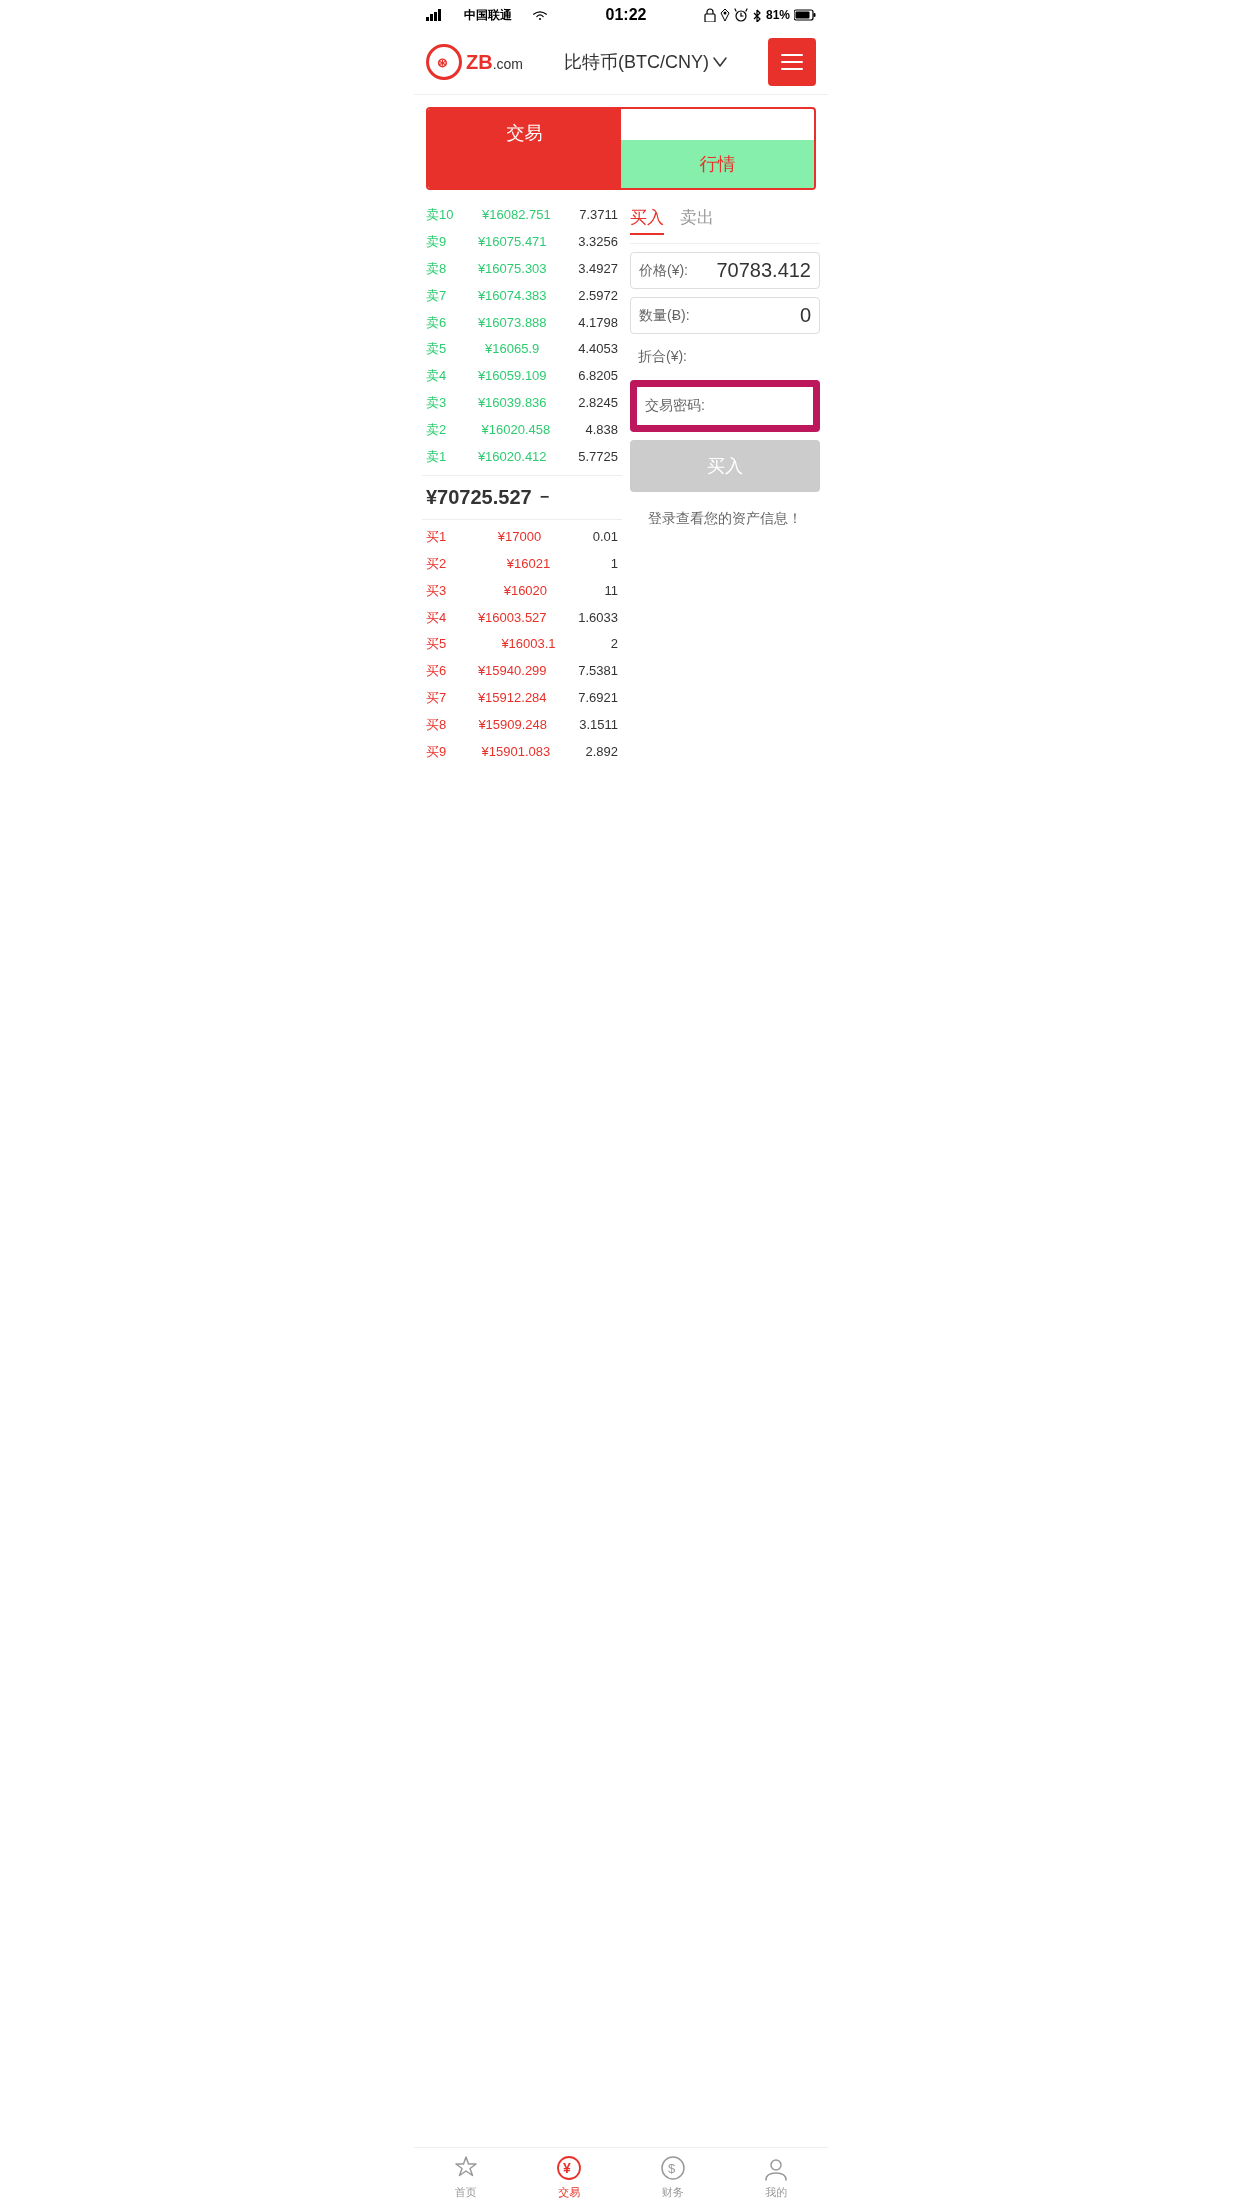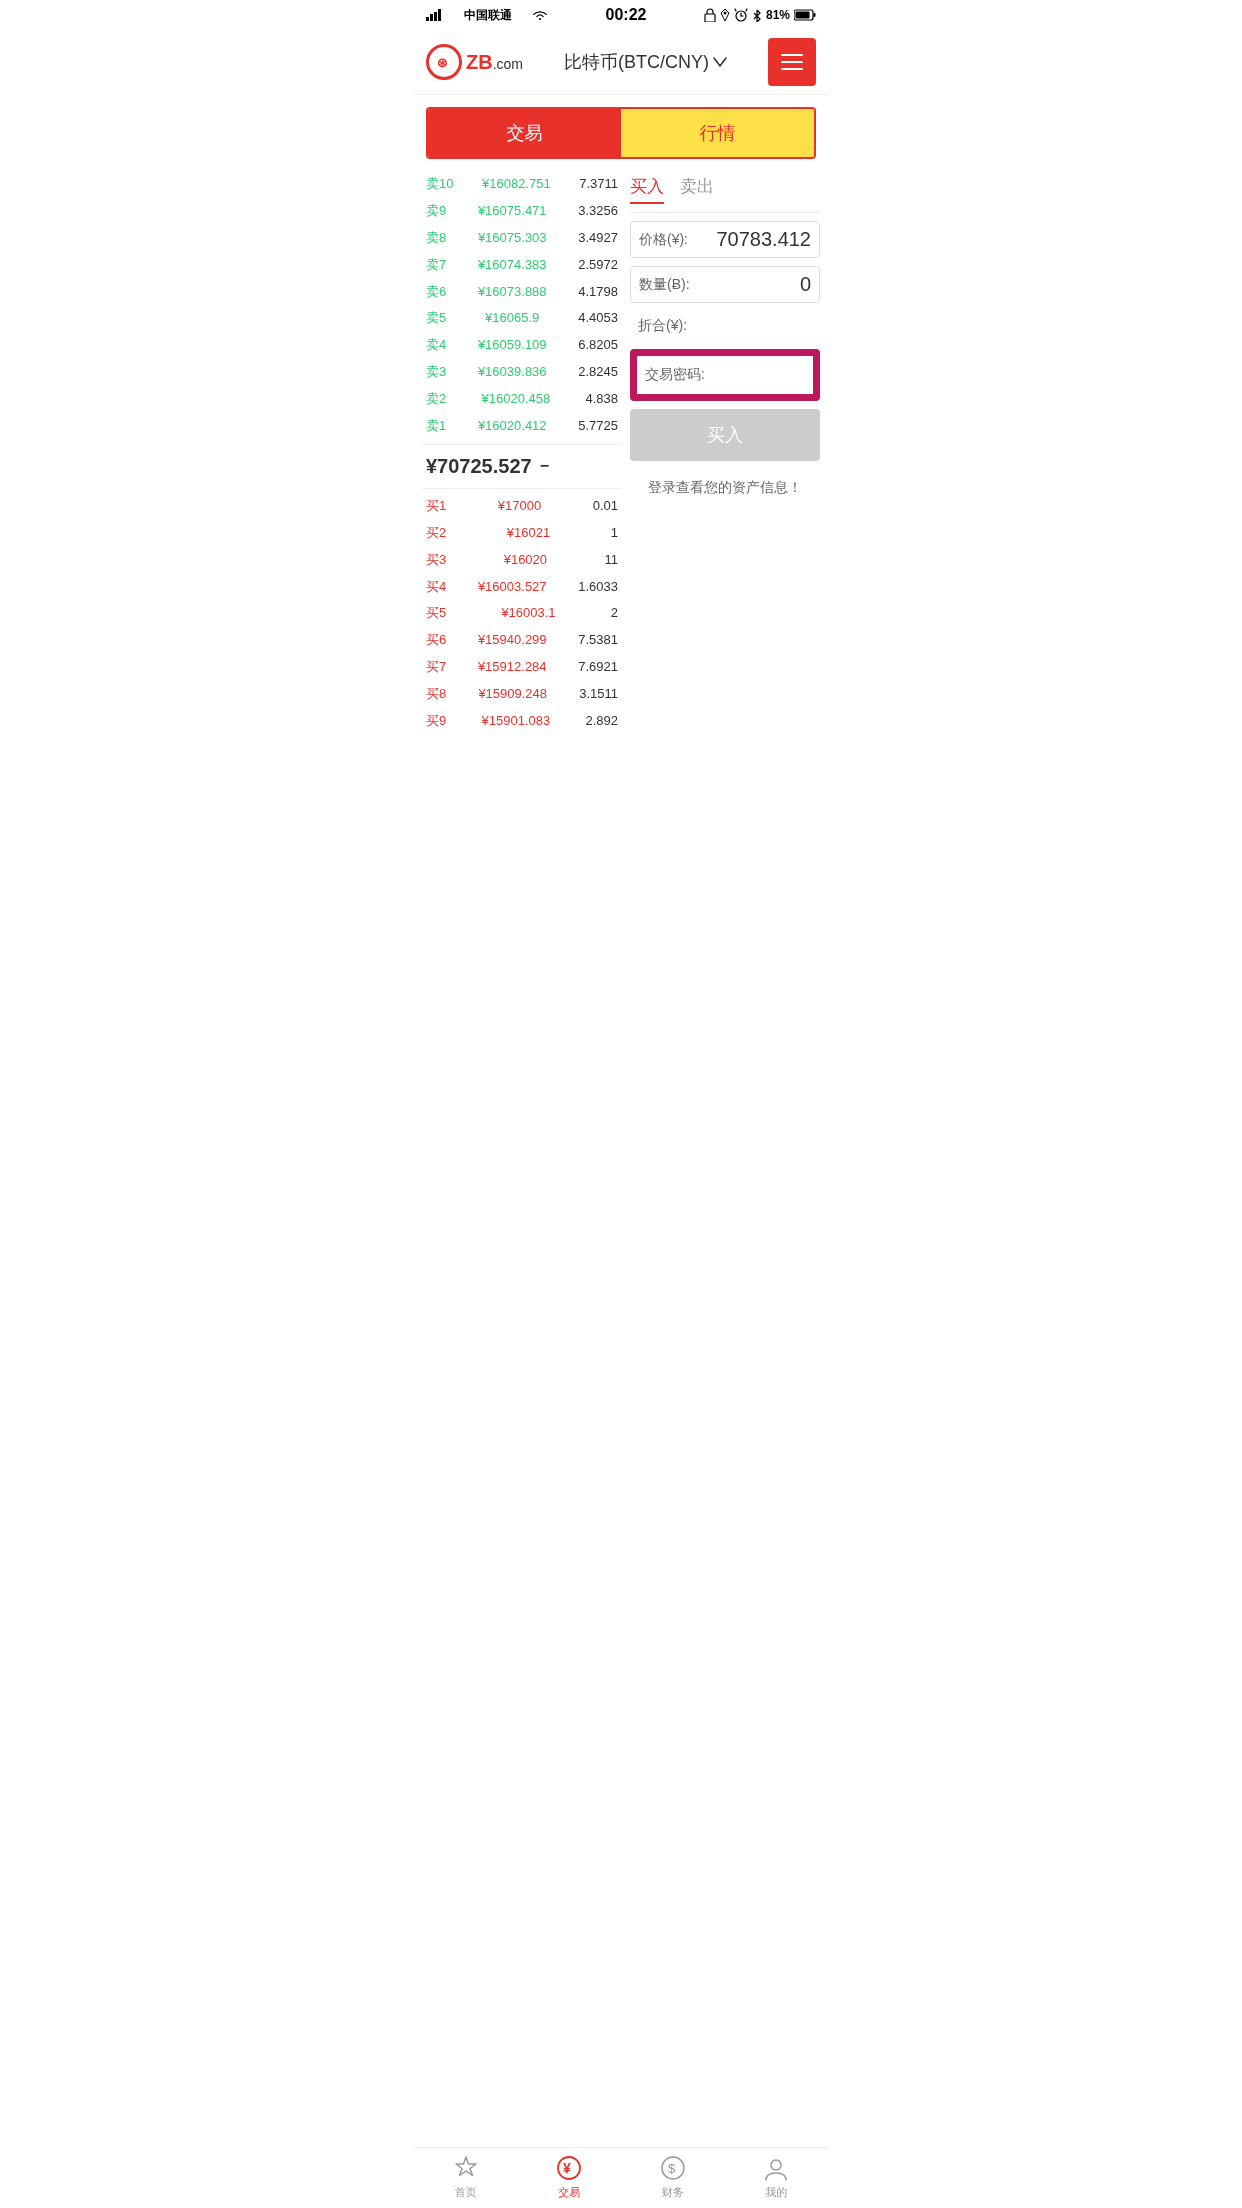--- a/index.html
+++ b/index.html
@@ -58,21 +58,21 @@
       margin: 12px;
       border-radius: 4px;
       overflow: hidden;
     }
     .tab-item {
       flex: 1; padding: 12px 0;
       text-align: center; font-size: 18px;
       cursor: pointer;
     }
     .tab-item.active { background: #e8312a; color: #fff; }
-    .tab-item.inactive { background: #fde047; color: #e8312a; }
+    .tab-item.inactive { background: #86efac; color: #e8312a; margin-top: 31px; }
     
     
     .main-content {
       display: flex;
       padding: 0 8px;
       gap: 8px;
     }
     
     
     .order-book {
@@ -210,21 +210,21 @@
       <rect x="12" y="0" width="3" height="12" fill="#000"></rect>
     </svg>
     <span>中国联通</span>
 
     <svg width="16" height="12" viewBox="0 0 20 14">
       <path d="M10 12 L10 12" stroke="#000" stroke-width="2.5" stroke-linecap="round"></path>
       <path d="M6 9 Q10 5 14 9" stroke="#000" stroke-width="1.5" fill="none" stroke-linecap="round"></path>
       <path d="M2 6 Q10 0 18 6" stroke="#000" stroke-width="1.5" fill="none" stroke-linecap="round"></path>
     </svg>
   </div>
-  <div class="status-center">00:22</div>
+  <div class="status-center">01:22</div>
   <div class="status-right">
 
     <svg width="12" height="14" viewBox="0 0 12 14">
       <rect x="1" y="6" width="10" height="8" rx="1" fill="none" stroke="#000" stroke-width="1.2"></rect>
       <path d="M3 6V4a3 3 0 016 0v2" fill="none" stroke="#000" stroke-width="1.2"></path>
     </svg>
 
     <svg width="10" height="14" viewBox="0 0 10 14">
       <path d="M5 1 L9 5 L5 13 L1 5 Z" fill="none" stroke="#000" stroke-width="1"></path>
       <circle cx="5" cy="5" r="1.5" fill="#000"></circle>

